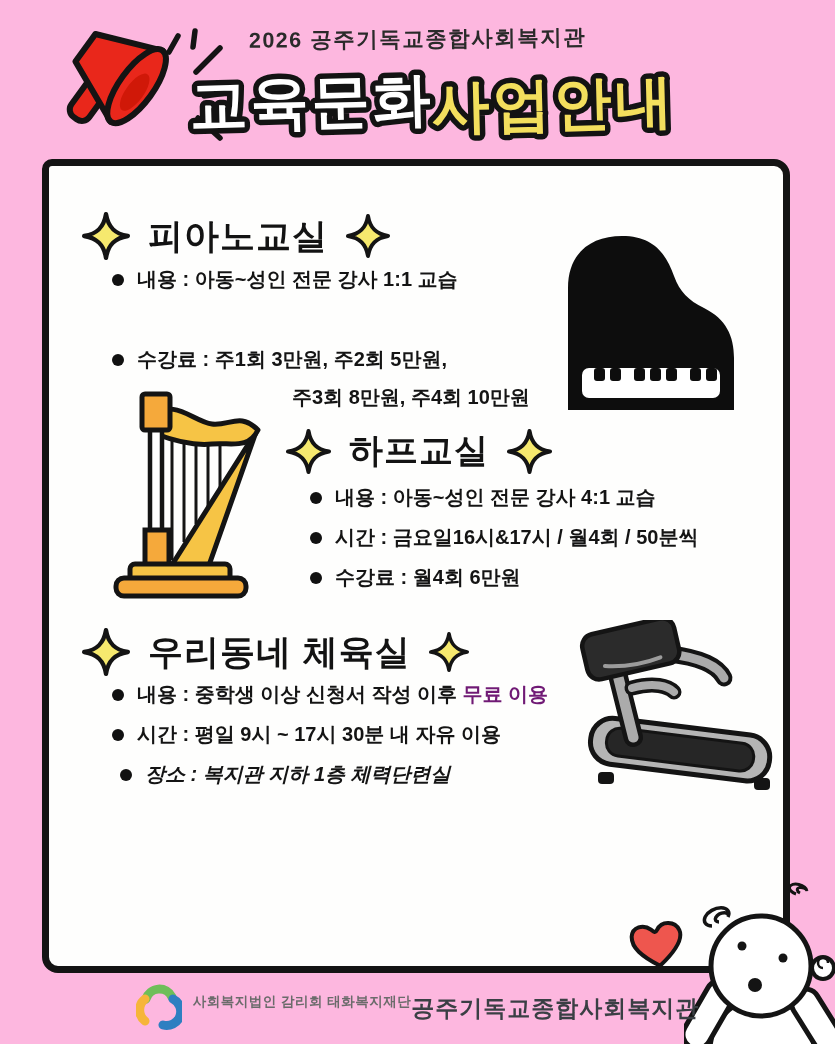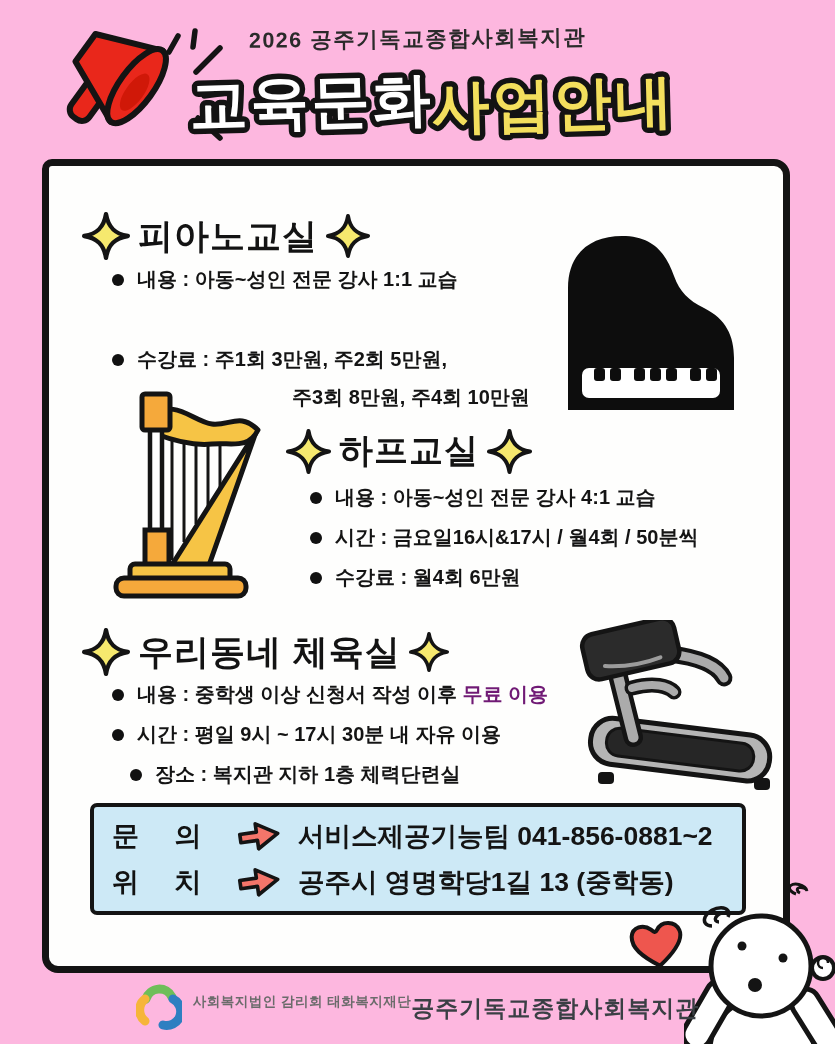--- a/index.html
+++ b/index.html
@@ -21,21 +21,21 @@
     font-size:58px; font-weight:900; letter-spacing:3px;
     paint-order:stroke; stroke:#131313; stroke-width:11px; stroke-linejoin:round;
   }
   
   .card{
     left:42px; top:159px; width:748px; height:814px; box-sizing:border-box;
     background:#FEFEFD; border:7px solid #141414;
     border-radius:10px 16px 12px 16px;
   }
   
-  .sec-title{display:flex; align-items:center; gap:8px; white-space:nowrap;}
+  .sec-title{display:flex; align-items:center; gap:18px; white-space:nowrap;}
   .sec-title .t{font-size:35px; font-weight:800; color:#131313; letter-spacing:1px;}
   .piano-title{left:82px; top:212px;}
   .harp-title{left:286px; top:428px;}
   .gym-title{left:82px; top:628px;}
   
   .b-row{
     display:flex; align-items:center; gap:13px; white-space:nowrap;
     font-size:20px; font-weight:700; color:#141414;
   }
   .dot{width:12px; height:12px; border-radius:50%; background:#111; flex:0 0 auto;}
@@ -178,21 +178,21 @@
   <div class="abs b-row" style="left:112px;top:681px;">
     <span class="dot"></span>
     <span>
       <span>내용 : 중학생 이상 신청서 작성 이후 </span><span class="hl">무료 이용</span>
     </span>
   </div>
   <div class="abs b-row" style="left:112px;top:721px;">
     <span class="dot"></span>
     <span>시간 : 평일 9시 ~ 17시 30분 내 자유 이용</span>
   </div>
-  <div class="abs b-row" style="left:130px;top:761px;">
+  <div class="abs b-row" style="left:120px;top:761px;font-style:italic;">
     <span class="dot"></span>
     <span>장소 : 복지관 지하 1층 체력단련실</span>
   </div>
 
   <svg class="abs" style="left:570px;top:620px;" width="210" height="172" viewBox="0 0 210 172">
     <rect x="28" y="152" width="16" height="12" rx="4" fill="#141414"></rect>
     <rect x="184" y="158" width="16" height="12" rx="4" fill="#141414"></rect>
     <g transform="rotate(7 105 130)">
       <rect x="20" y="106" width="180" height="46" rx="22" fill="#B5B5B5" stroke="#141414" stroke-width="5"></rect>
       <rect x="36" y="115" width="148" height="28" rx="13" fill="#262626" stroke="#141414" stroke-width="3"></rect>
@@ -203,36 +203,20 @@
     <path d="M 100,34 C 132,38 148,46 154,58" fill="none" stroke="#141414" stroke-width="17" stroke-linecap="round"></path>
     <path d="M 100,34 C 132,38 148,46 154,58" fill="none" stroke="#ABABAB" stroke-width="9" stroke-linecap="round"></path>
     <path d="M 62,68 C 84,62 98,66 104,72" fill="none" stroke="#141414" stroke-width="15" stroke-linecap="round"></path>
     <path d="M 62,68 C 84,62 98,66 104,72" fill="none" stroke="#ABABAB" stroke-width="8" stroke-linecap="round"></path>
     <g transform="rotate(-13 60 30)">
       <rect x="14" y="6" width="94" height="46" rx="12" fill="#2B2B2B" stroke="#141414" stroke-width="4.5"></rect>
       <path d="M 32,40 q 28,8 56,4" stroke="#9C9C9C" stroke-width="4" fill="none" stroke-linecap="round"></path>
     </g>
   </svg>
 
-  <div class="abs contact">
-    <div class="c-row">
-      <span class="c-label">문 의</span>
-      <svg width="46" height="38" viewBox="0 0 44 36">
-        <path transform="rotate(-8 22 18)" d="M4,14 L20,14 L20,6 L40,18 L20,30 L20,22 L4,22 Z" fill="#F4756A" stroke="#141414" stroke-width="3.5" stroke-linejoin="round"></path>
-      </svg>
-      <span class="c-value">서비스제공기능팀 041-856-0881~2</span>
-    </div>
-    <div class="c-row">
-      <span class="c-label">위 치</span>
-      <svg width="46" height="38" viewBox="0 0 44 36">
-        <path transform="rotate(-8 22 18)" d="M4,14 L20,14 L20,6 L40,18 L20,30 L20,22 L4,22 Z" fill="#F4756A" stroke="#141414" stroke-width="3.5" stroke-linejoin="round"></path>
-      </svg>
-      <span class="c-value">공주시 영명학당1길 13 (중학동)</span>
-    </div>
-  </div>
 
   <svg class="abs" style="left:628px;top:918px;" width="58" height="52" viewBox="0 0 58 52">
     <path transform="rotate(-8 29 26)" d="M 29,48 C 12,36 3,26 5,15 C 7,6 18,4 25,11 C 28,14 29,15 31,12 C 37,3 50,6 53,15 C 56,25 46,36 29,48 Z" fill="#EE564E" stroke="#141414" stroke-width="4" stroke-linejoin="round"></path>
   </svg>
 
   <svg class="abs" style="left:684px;top:880px;" width="152" height="164" viewBox="0 0 152 164">
     <ellipse cx="78" cy="170" rx="52" ry="52" fill="#FFFFFF" stroke="#141414" stroke-width="5"></ellipse>
     <g transform="rotate(30 26 132)">
       <rect x="12" y="98" width="28" height="74" rx="14" fill="#FFFFFF" stroke="#141414" stroke-width="5"></rect>
     </g>

